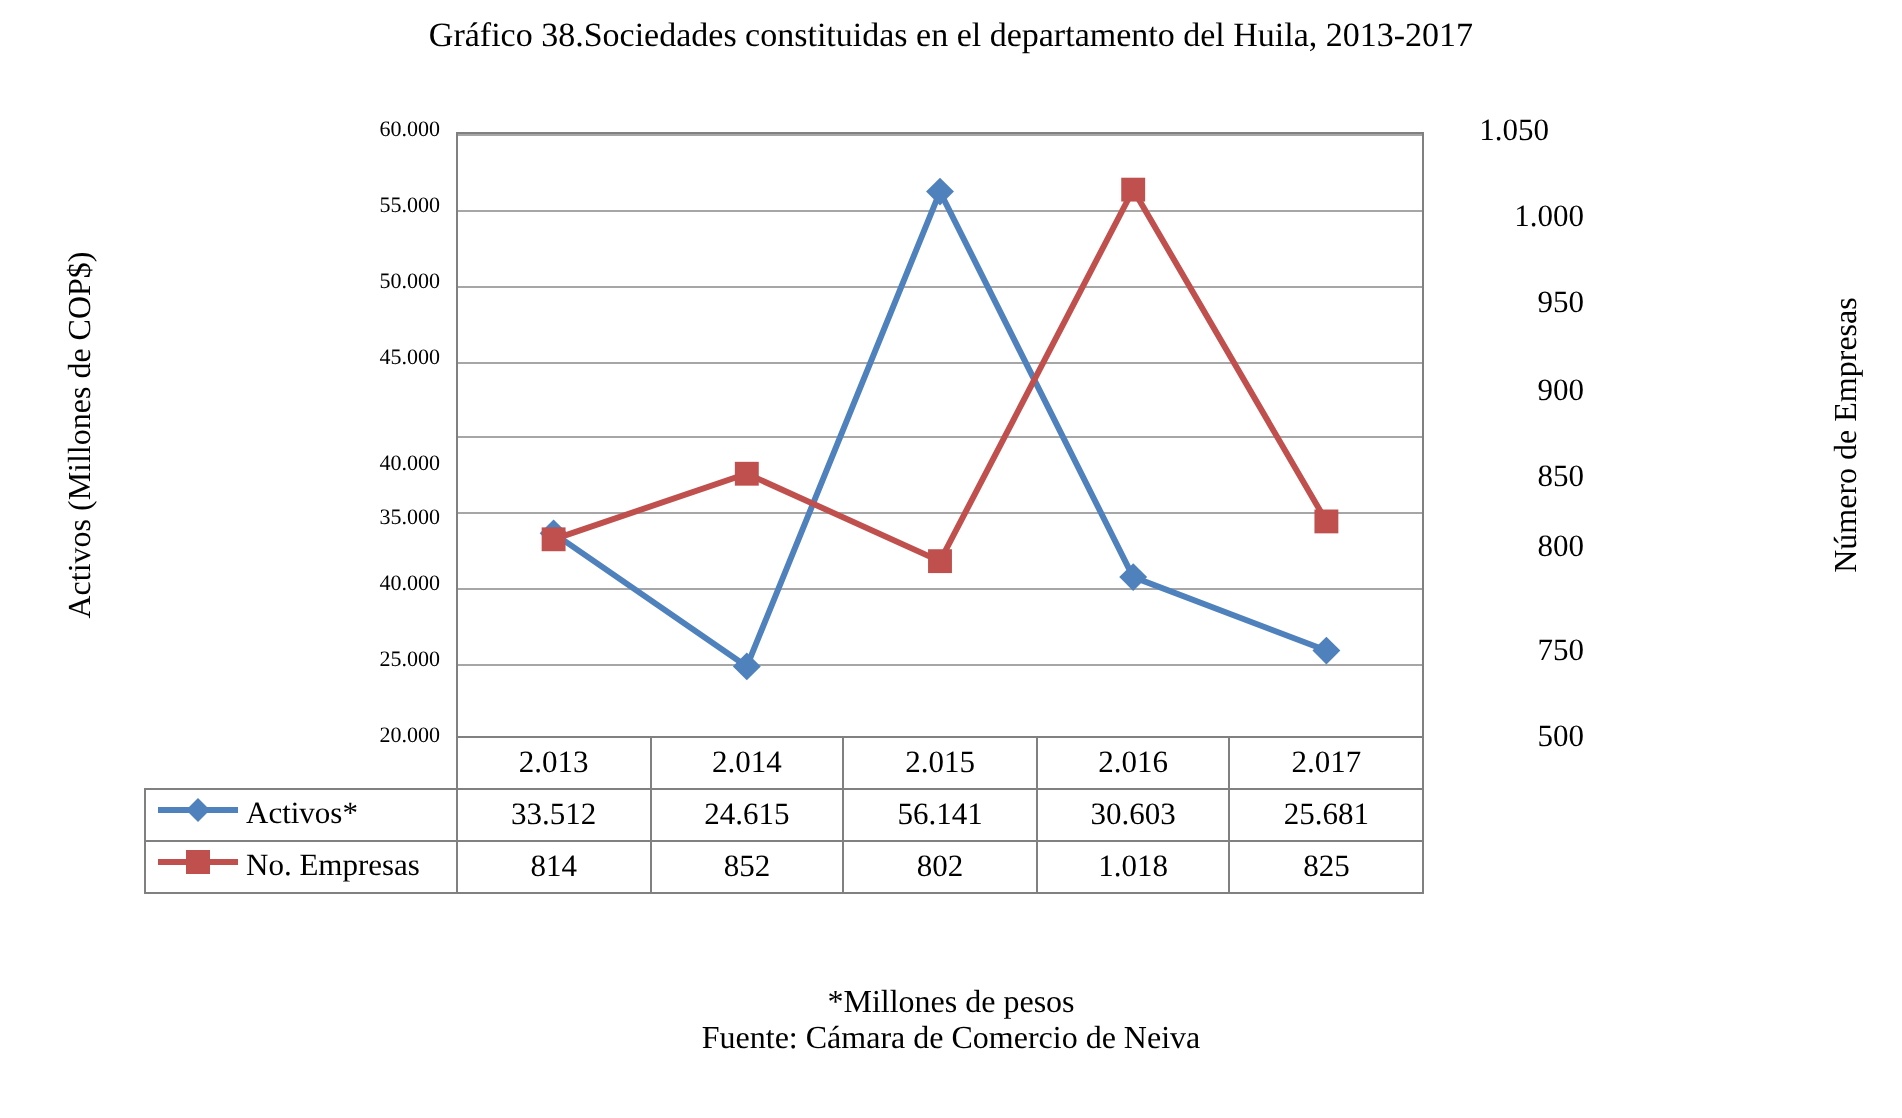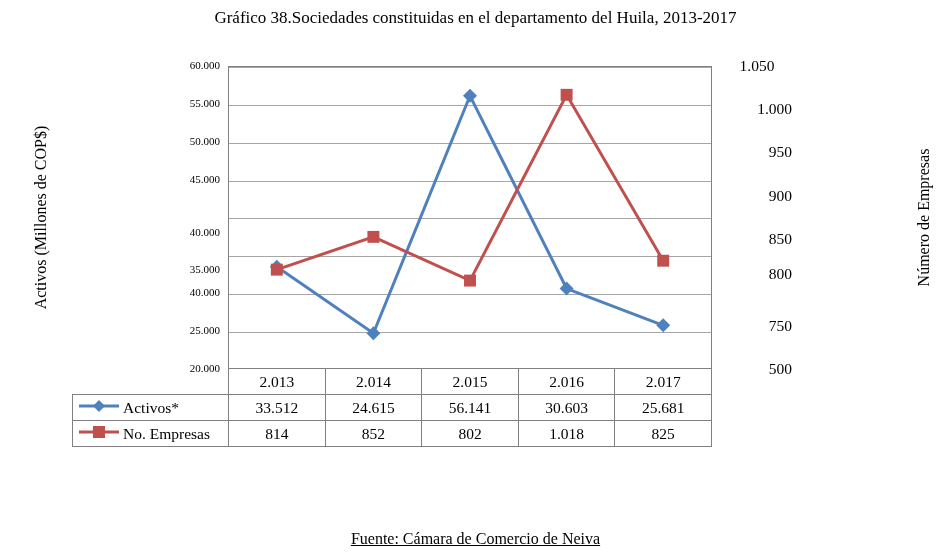--- a/index.html
+++ b/index.html
@@ -144,38 +144,38 @@
   }
 
   .footnote {
     position: absolute;
     left: 0;
     width: 951px;
     text-align: center;
     font-size: 16px;
   }
   .footnote.l1 { top: 493px; }
-  .footnote.l2 { top: 530px; text-decoration: underline; }
+  .footnote.l2 { top: 511px; }
 </style>
 </head>
 <body>
 
 <div class="page">
 
   <div class="chart-title">Gráfico 38.Sociedades constituidas en el departamento del Huila, 2013-2017</div>
 
   <div class="ylabel-left">Activos (Millones de COP$)</div>
 
   <div class="ylabel-right">Número de Empresas</div>
 
   <div style="position:absolute; left:148px; top:66px; width:72px; height:303px;">
     <div class="ytick" style="top:303px;">20.000</div>
     <div class="ytick" style="top:265px;">25.000</div>
     <div class="ytick" style="top:227px;">40.000</div>
-    <div class="ytick" style="top:204px;">35.000</div>
+    <div class="ytick" style="top:194px;">35.000</div>
     <div class="ytick" style="top:167px;">40.000</div>
     <div class="ytick" style="top:114px;">45.000</div>
     <div class="ytick" style="top:76px;">50.000</div>
     <div class="ytick" style="top:38px;">55.000</div>
     <div class="ytick" style="top:0px;">60.000</div>
   </div>
 
   <div style="position:absolute; left:722px; top:66px; width:72px; height:303px;">
     <div class="y2tick" style="top:303px;">500</div>
     <div class="y2tick" style="top:260px;">750</div>
@@ -255,15 +255,16 @@
       </td>
       <td>814</td>
       <td>852</td>
       <td>802</td>
       <td>1.018</td>
       <td>825</td>
     </tr>
   </tbody>
     </table>
 
+  <div class="footnote l1">*Millones de pesos</div>
   <div class="footnote l2">Fuente: Cámara de Comercio de Neiva</div>
 
 </div>
 
 </body></html>

